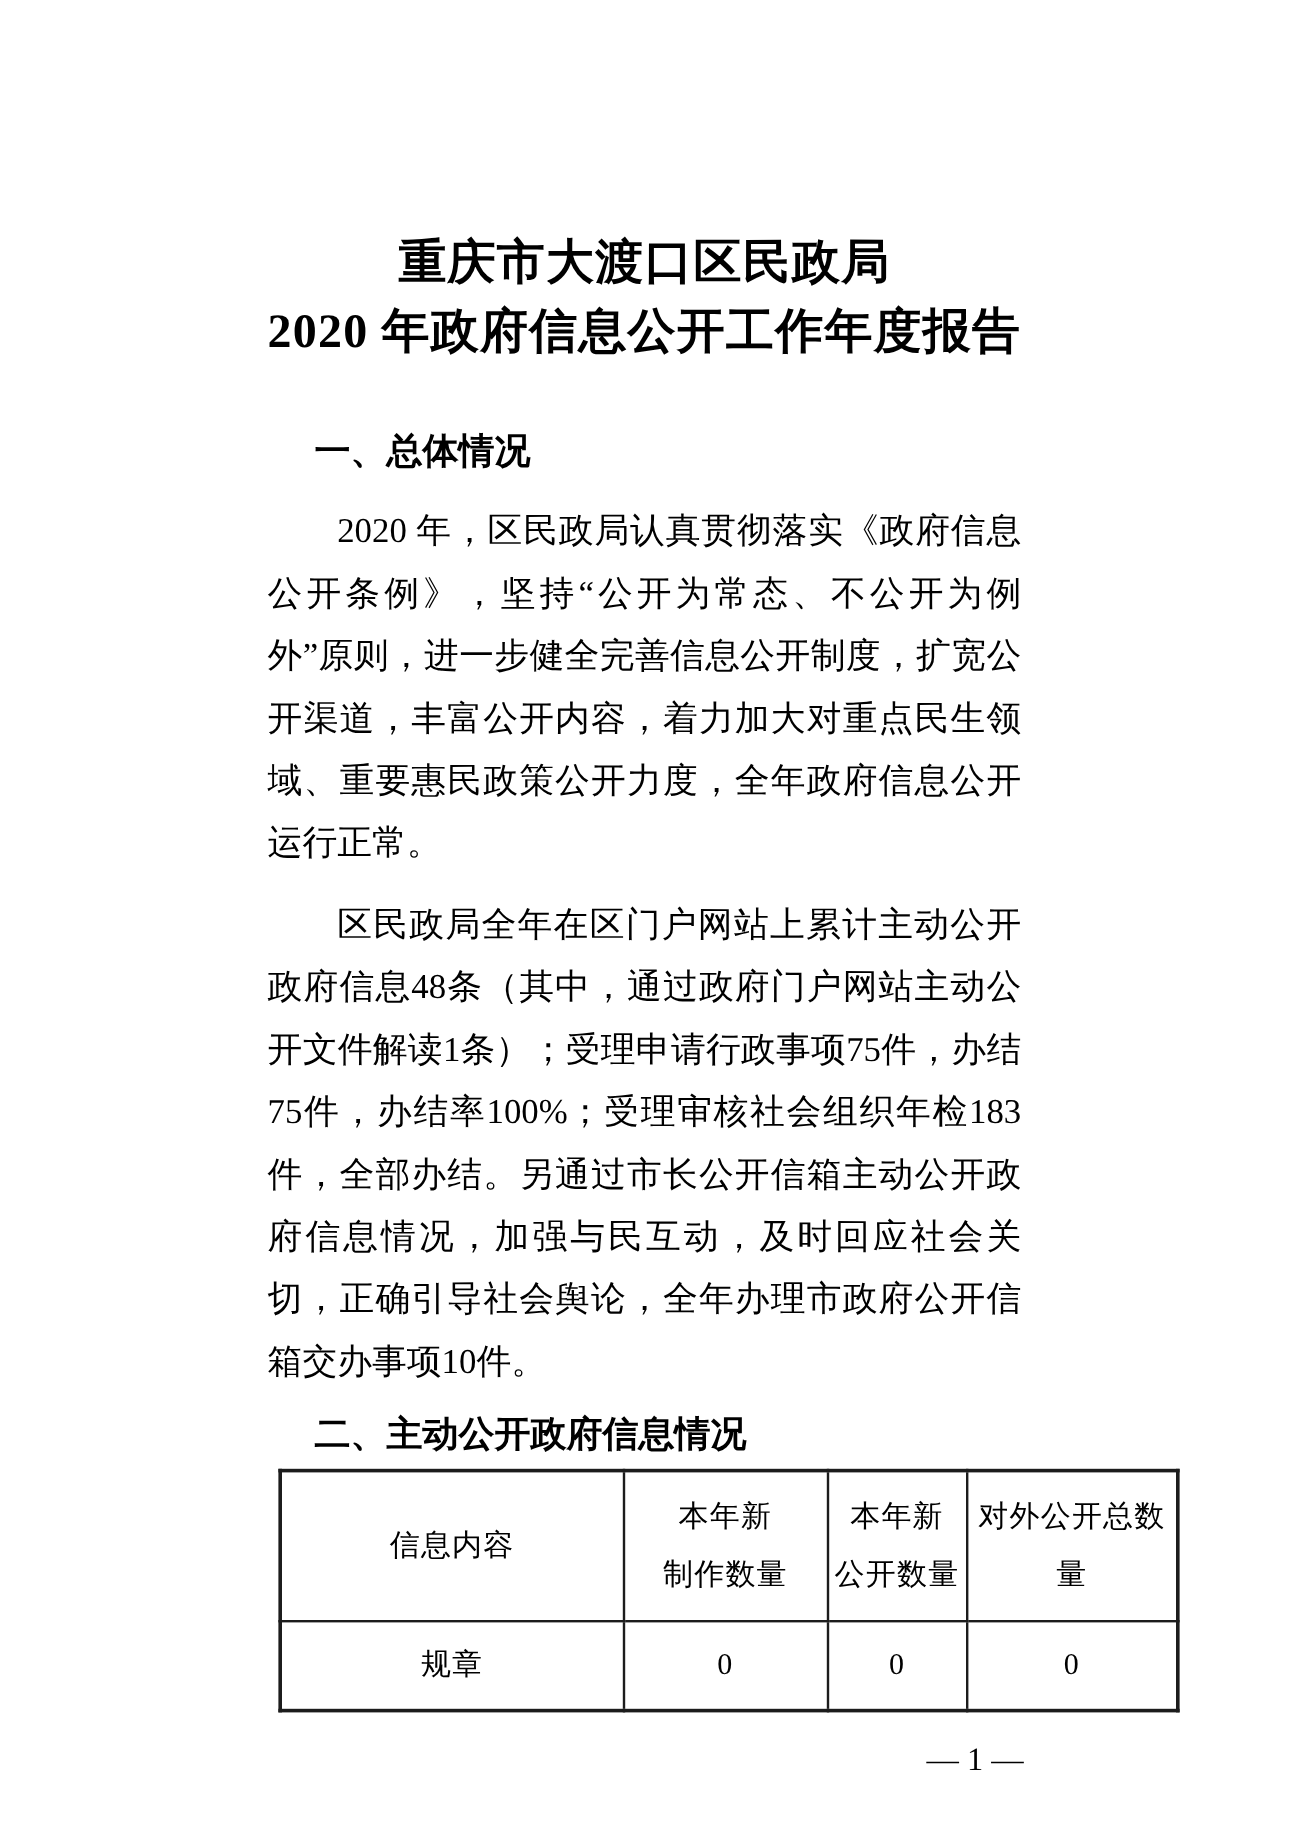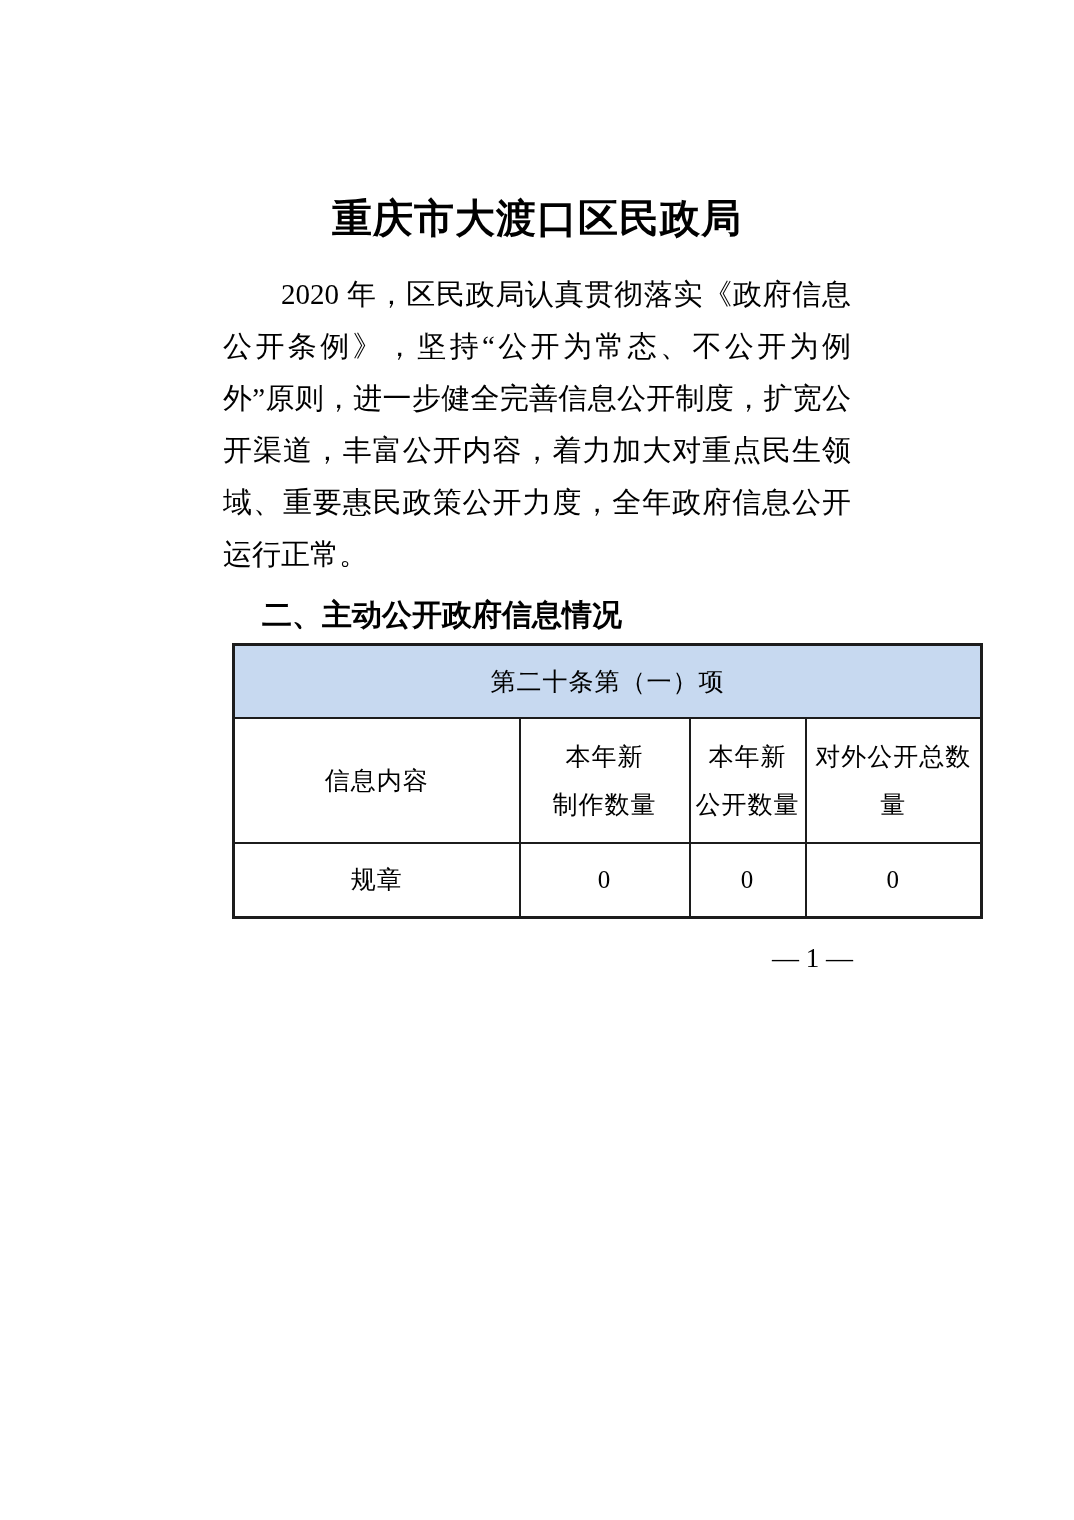--- a/index.html
+++ b/index.html
@@ -73,39 +73,39 @@
     line-height: 34px;
   }
 </style>
 </head>
 <body>
 
 <div class="page">
 
   <div class="doc-title">
     <div>重庆市大渡口区民政局</div>
+    <div>2020 年政府信息公开工作年度报告</div>
   </div>
 
+  <div class="section-heading heading-1">一、总体情况</div>
 
   <p class="para para-first">2020 年，区民政局认真贯彻落实《政府信息公开条例》，坚持“公开为常态、不公开为例外”原则，进一步健全完善信息公开制度，扩宽公开渠道，丰富公开内容，着力加大对重点民生领域、重要惠民政策公开力度，全年政府信息公开运行正常。</p>
 
+  <p class="para">区民政局全年在区门户网站上累计主动公开政府信息48条（其中，通过政府门户网站主动公开文件解读1条）；受理申请行政事项75件，办结75件，办结率100%；受理审核社会组织年检183件，全部办结。另通过市长公开信箱主动公开政府信息情况，加强与民互动，及时回应社会关切，正确引导社会舆论，全年办理市政府公开信箱交办事项10件。</p>
 
   <div class="section-heading heading-2">二、主动公开政府信息情况</div>
 
   <table class="report">
     <colgroup>
       <col style="width:286px">
       <col style="width:170px">
       <col style="width:116px">
       <col style="width:176px">
     </colgroup>
     <tbody>
-      <tr class="span-header">
-        <td colspan="4">第二十条第（一）项</td>
-      </tr>
       <tr class="col-headers">
         <td>信息内容</td>
         <td>
           <div>本年新</div>
           <div>制作数量</div>
         </td>
         <td>
           <div>本年新</div>
           <div>公开数量</div>
         </td>

